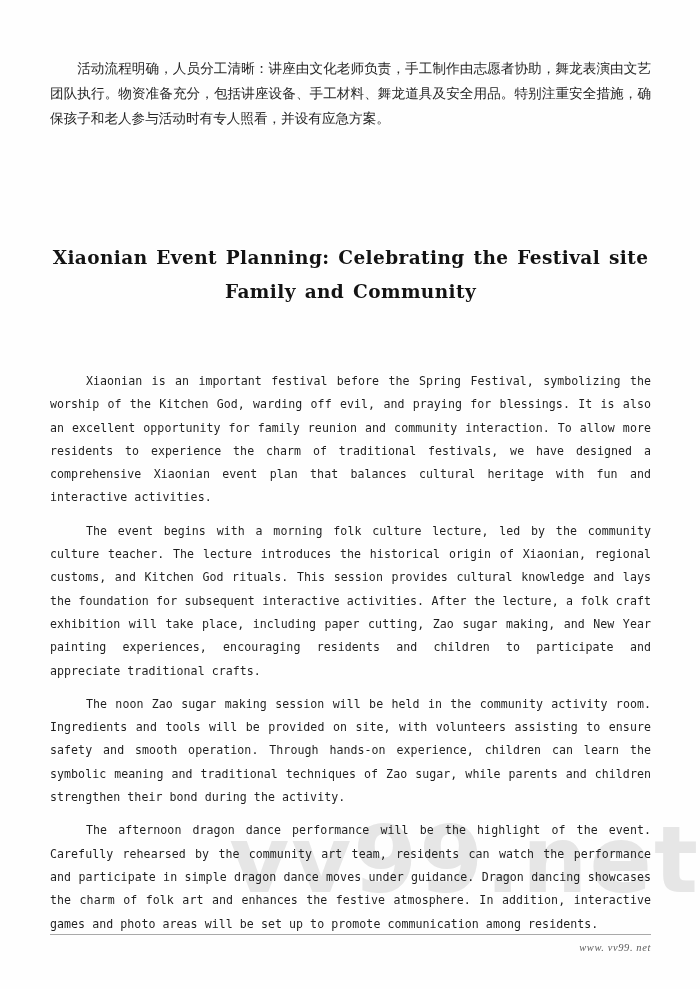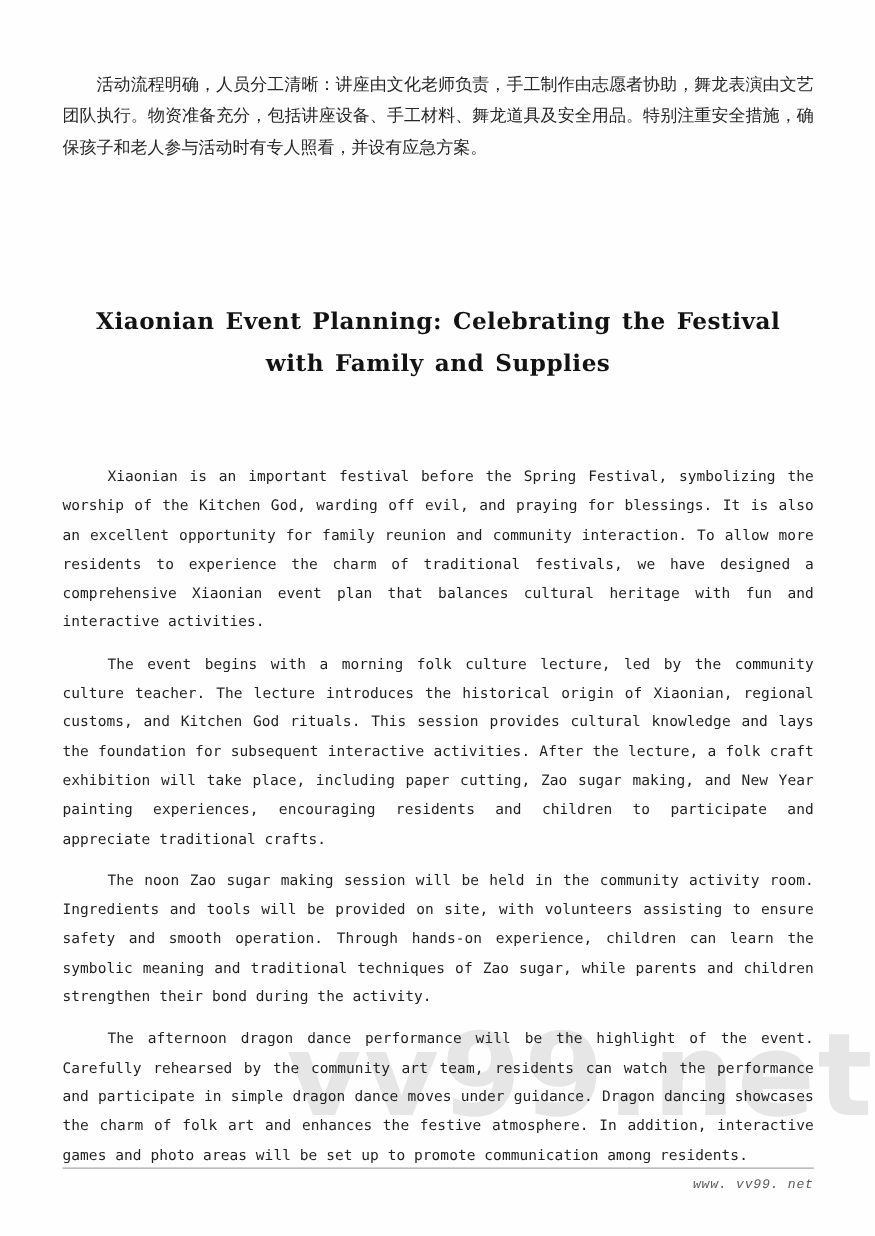--- a/index.html
+++ b/index.html
@@ -118,41 +118,41 @@
   .footer-rule {
     height: 0;
     border: 0;
     border-top: 1px solid #a9a9a9;
     margin: 0;
   }
   .footer-url {
     display: block;
     margin-top: 7px;
     text-align: right;
-    font-family: Liberation Mono, monospace;
+    font-family: Liberation Serif, serif;
     font-style: italic;
     font-size: 10.5px;
     letter-spacing: 0.6px;
     color: #5c5c5c;
   }
 </style>
 </head>
 <body>
 
 <div class="page">
 
   <div class="watermark">vv99.net</div>
 
   <div class="content">
 
     <div class="cn-block">
       <p class="cn-para">活动流程明确，人员分工清晰：讲座由文化老师负责，手工制作由志愿者协助，舞龙表演由文艺团队执行。物资准备充分，包括讲座设备、手工材料、舞龙道具及安全用品。特别注重安全措施，确保孩子和老人参与活动时有专人照看，并设有应急方案。</p>
     </div>
 
-    <h1 class="doc-title">Xiaonian Event Planning: Celebrating the Festival with Family and Supplies</h1>
+    <h1 class="doc-title">Xiaonian Event Planning: Celebrating the Festival site Family and Community</h1>
 
     <div class="body-block">
       <p class="en-para">Xiaonian is an important festival before the Spring Festival, symbolizing the worship of the Kitchen God, warding off evil, and praying for blessings. It is also an excellent opportunity for family reunion and community interaction. To allow more residents to experience the charm of traditional festivals, we have designed a comprehensive Xiaonian event plan that balances cultural heritage with fun and interactive activities.</p>
       <p class="en-para">The event begins with a morning folk culture lecture, led by the community culture teacher. The lecture introduces the historical origin of Xiaonian, regional customs, and Kitchen God rituals. This session provides cultural knowledge and lays the foundation for subsequent interactive activities. After the lecture, a folk craft exhibition will take place, including paper cutting, Zao sugar making, and New Year painting experiences, encouraging residents and children to participate and appreciate traditional crafts.</p>
       <p class="en-para">The noon Zao sugar making session will be held in the community activity room. Ingredients and tools will be provided on site, with volunteers assisting to ensure safety and smooth operation. Through hands-on experience, children can learn the symbolic meaning and traditional techniques of Zao sugar, while parents and children strengthen their bond during the activity.</p>
       <p class="en-para">The afternoon dragon dance performance will be the highlight of the event. Carefully rehearsed by the community art team, residents can watch the performance and participate in simple dragon dance moves under guidance. Dragon dancing showcases the charm of folk art and enhances the festive atmosphere. In addition, interactive games and photo areas will be set up to promote communication among residents.</p>
     </div>
 
     <div class="footer">
       <hr class="footer-rule">

